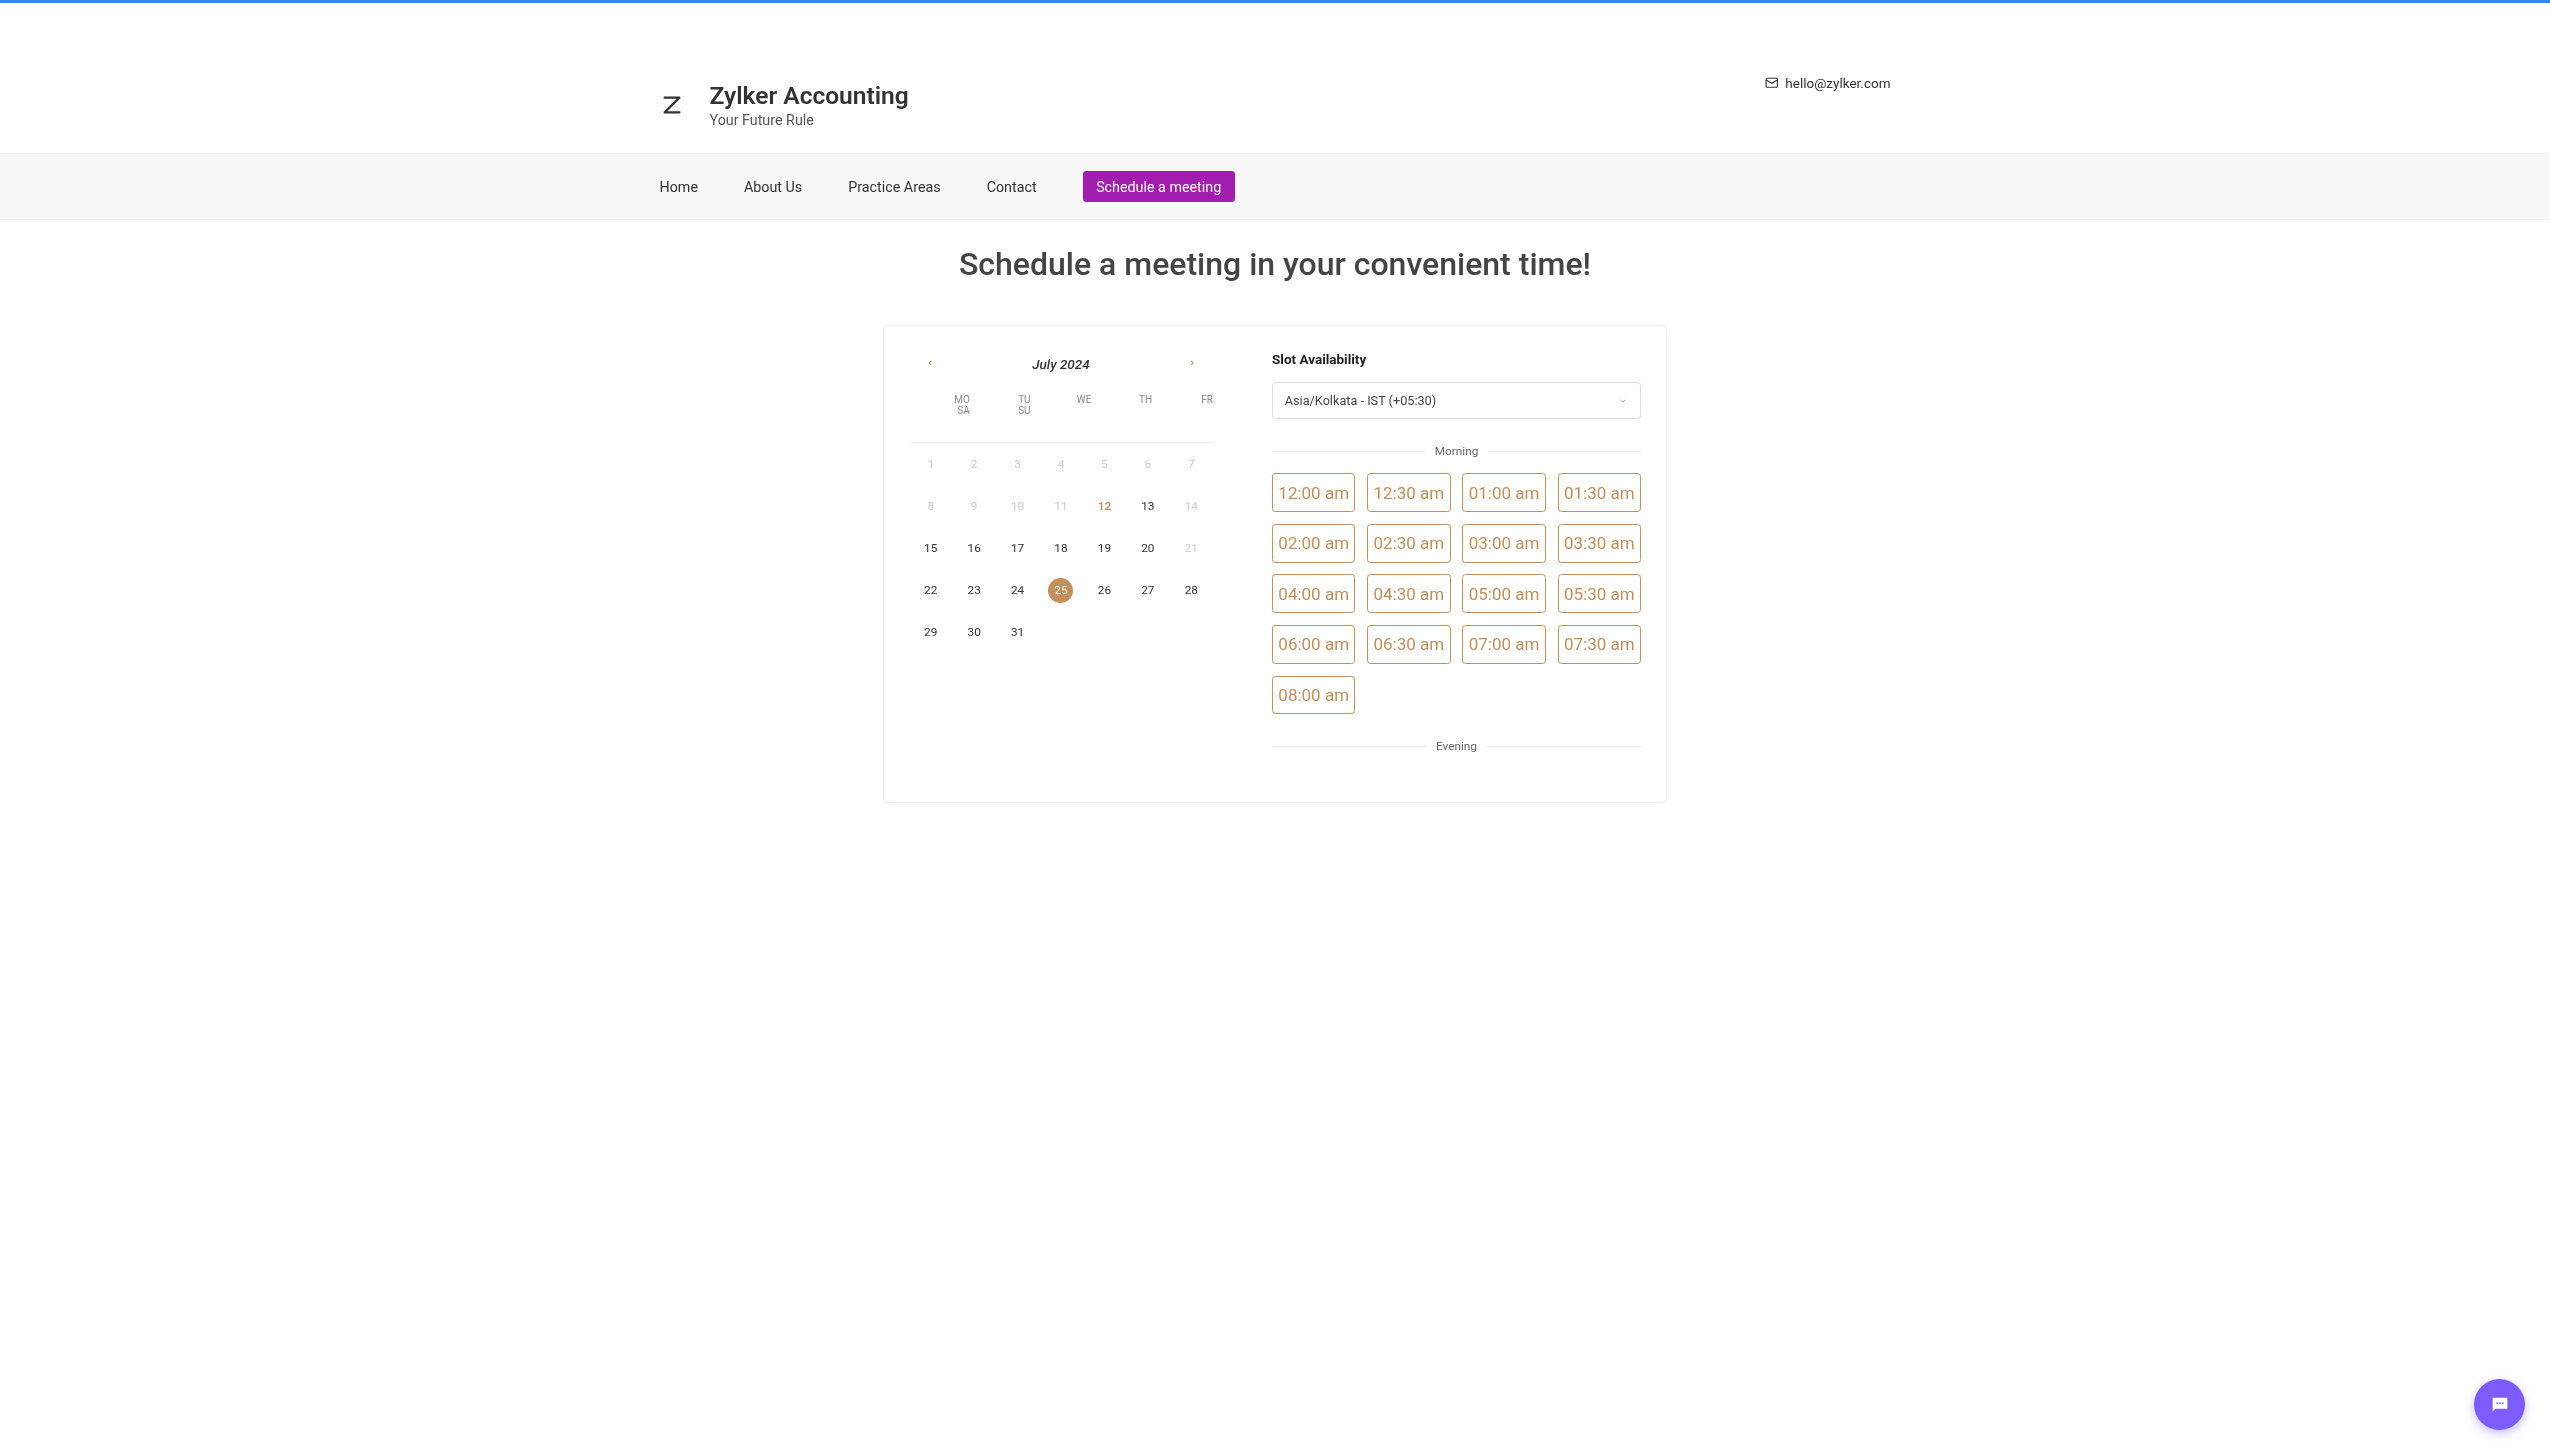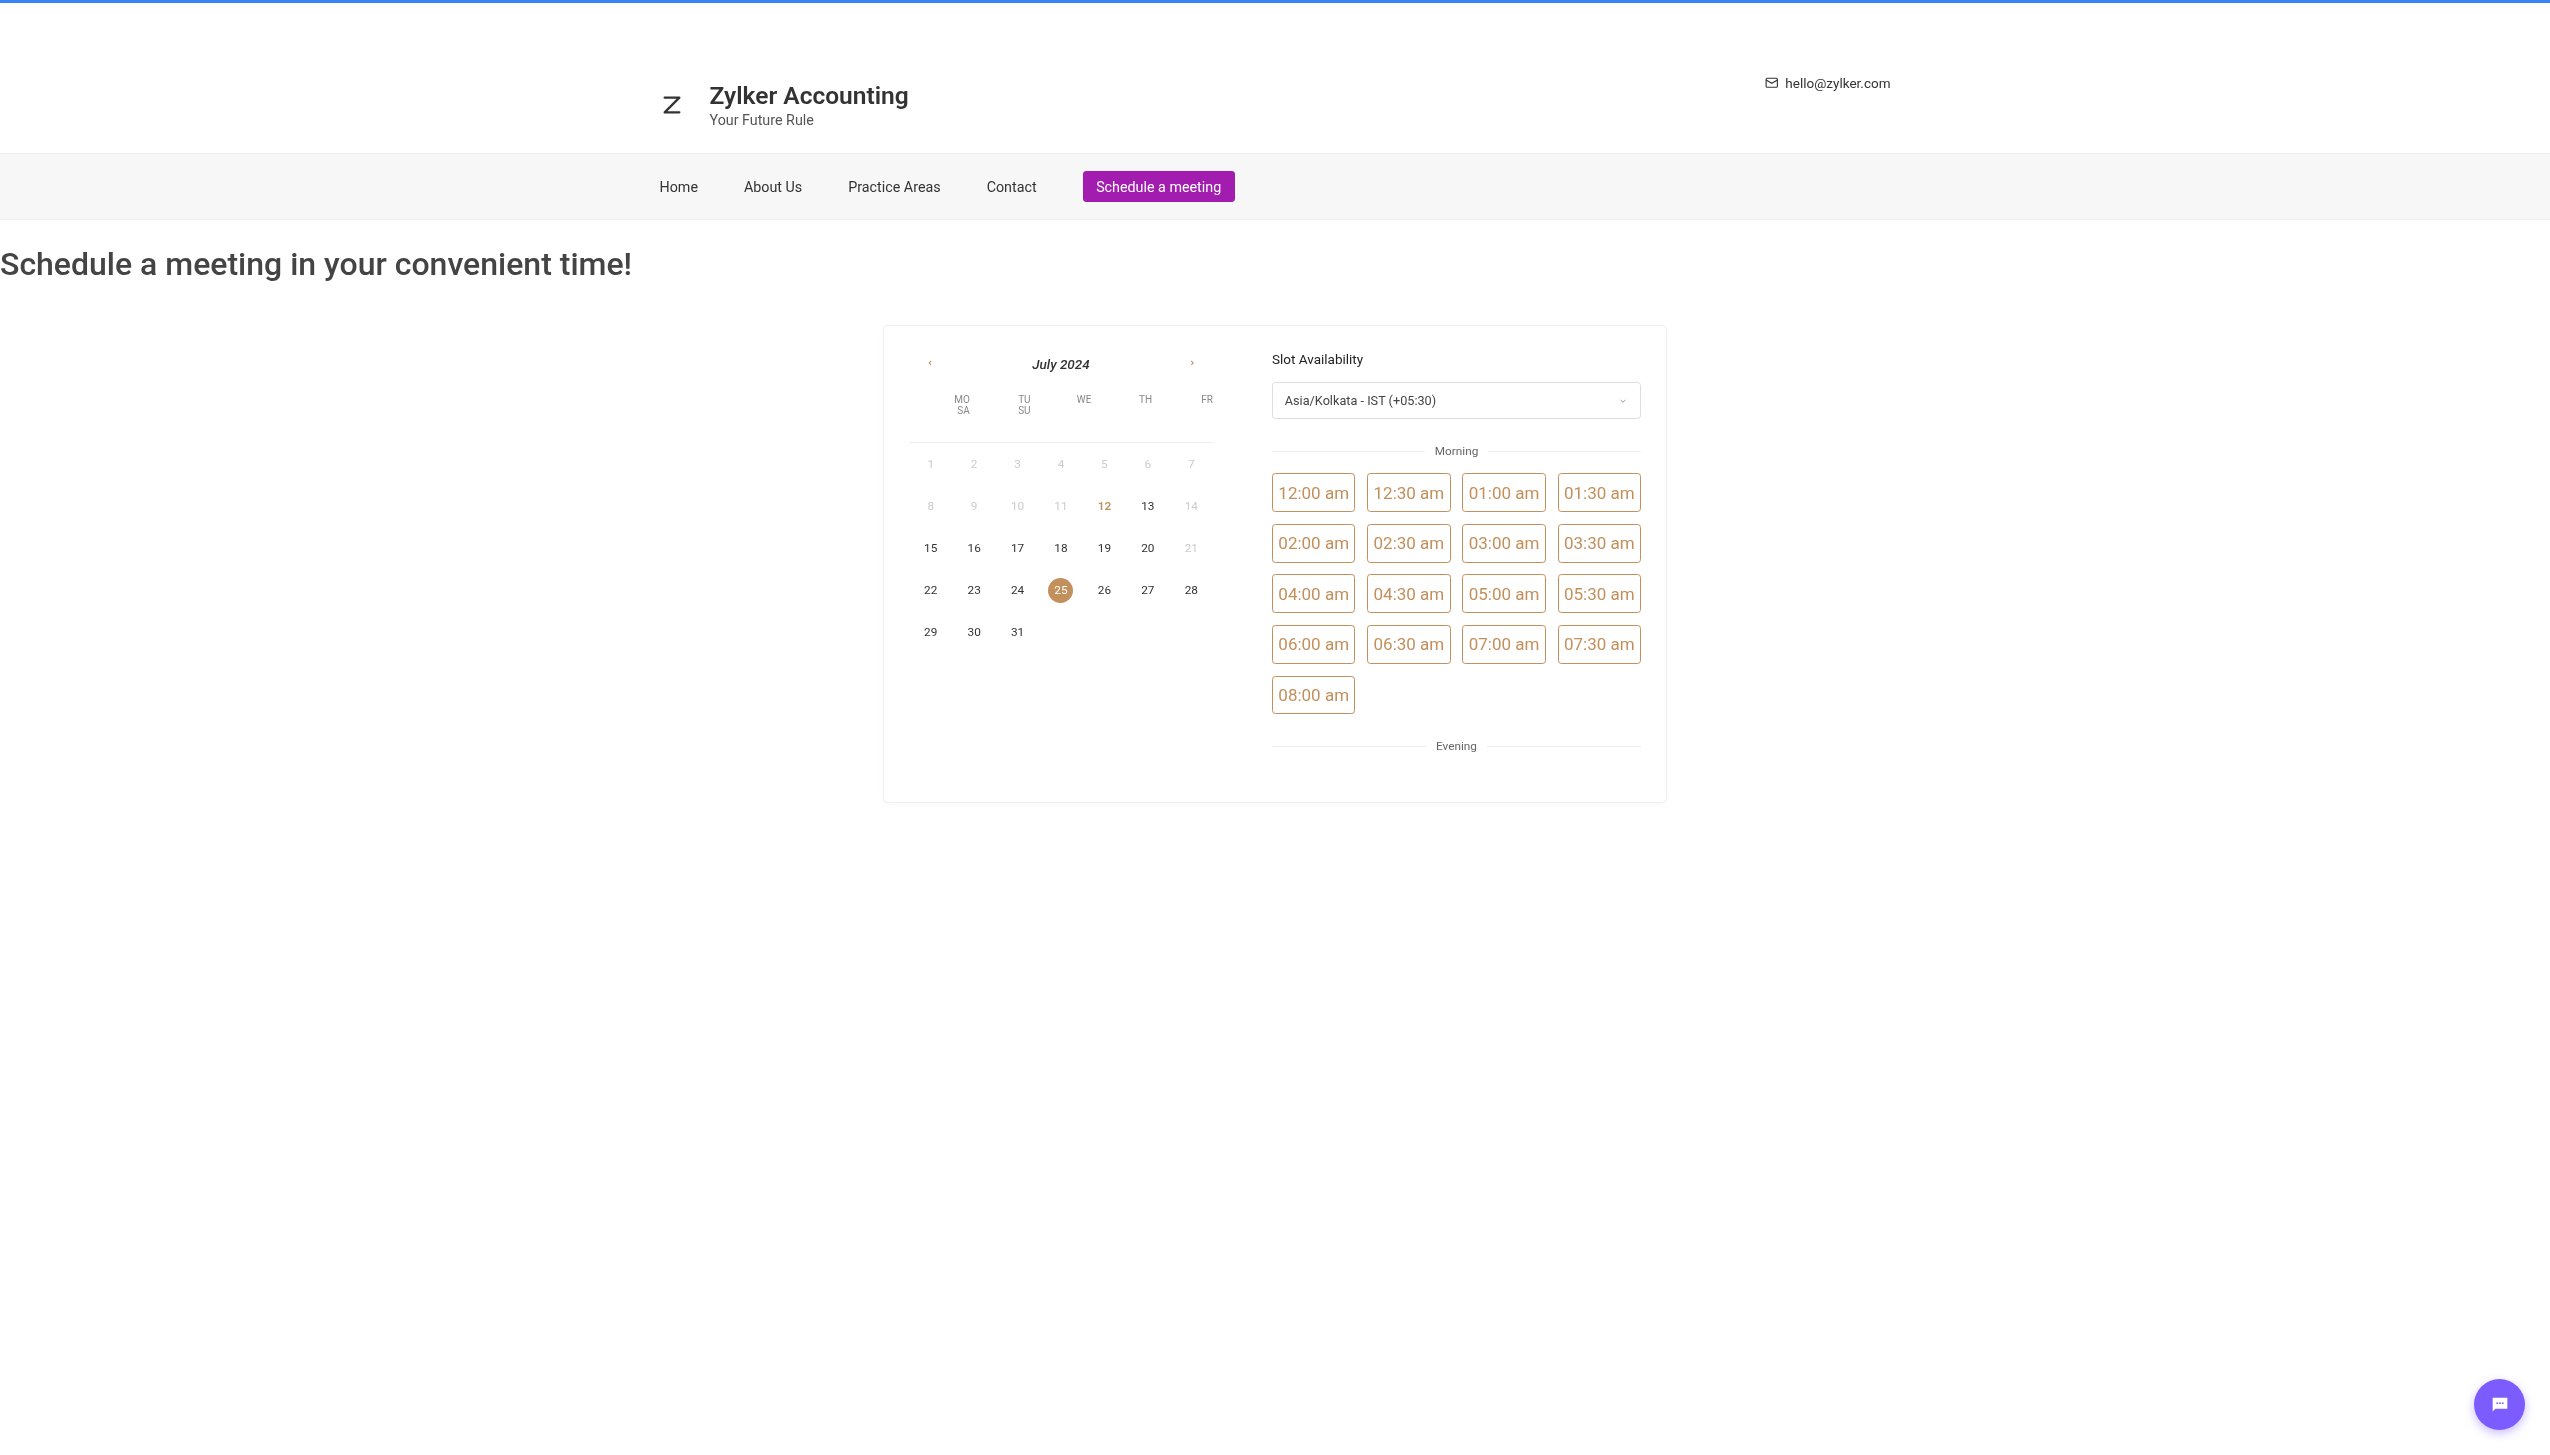--- a/index.html
+++ b/index.html
@@ -43,20 +43,21 @@
       padding: 17px 0;
     }
     .nav-item { font-size: 14.3px; color: #333; cursor: pointer; }
     .nav-item.active {
       background: #a21caf;
       color: #fff;
       padding: 7.6px 13.5px;
       border-radius: 3.4px;
     }
     .hero-title {
+      text-align: center;
       font-size: 32px;
       font-weight: 500;
       color: #444;
       margin-top: 25px;
     }
     .card {
       max-width: 784px;
       margin: 42px auto 0;
       background: #fff;
       border: 0.8px solid #f0f0f0;
@@ -90,21 +91,21 @@
     .cal-dow { display: grid; grid-template-columns: repeat(5, 1fr); text-align:right; font-size: 10px; color: #888; padding-bottom: 26px; border-bottom: 0.8px solid #eee;}
     .cal-grid { display: grid; grid-template-columns: repeat(7, 1fr); }
     .cal-cell { height: 42px; display:flex; align-items:center; justify-content:center; font-size: 11.8px; color: #333; cursor: pointer;}
     .cal-cell.disabled { color: #ccc; cursor: default;}
     .cal-cell.today { color: #c38f5b; font-weight: 600;}
     .cal-cell.selected span {
       background: #c38f5b; color: #fff; border-radius: 50%;
       width: 25px; height: 25px; display:flex; align-items:center; justify-content:center;
     }
     .slots { flex: 1; }
-    .slots h3 { font-size: 13.5px; font-weight: 400; color: #222; margin-bottom: 15px;}
+    .slots h3 { font-size: 13.5px; font-weight: 700; color: #222; margin-bottom: 15px;}
     .tz-select {
       border: 0.8px solid #ddd;
       border-radius: 3.4px;
       padding: 10px 11.8px;
       font-size: 12.7px;
       color: #444;
       display: flex;
       justify-content: space-between;
       align-items: center;
       cursor: pointer;

